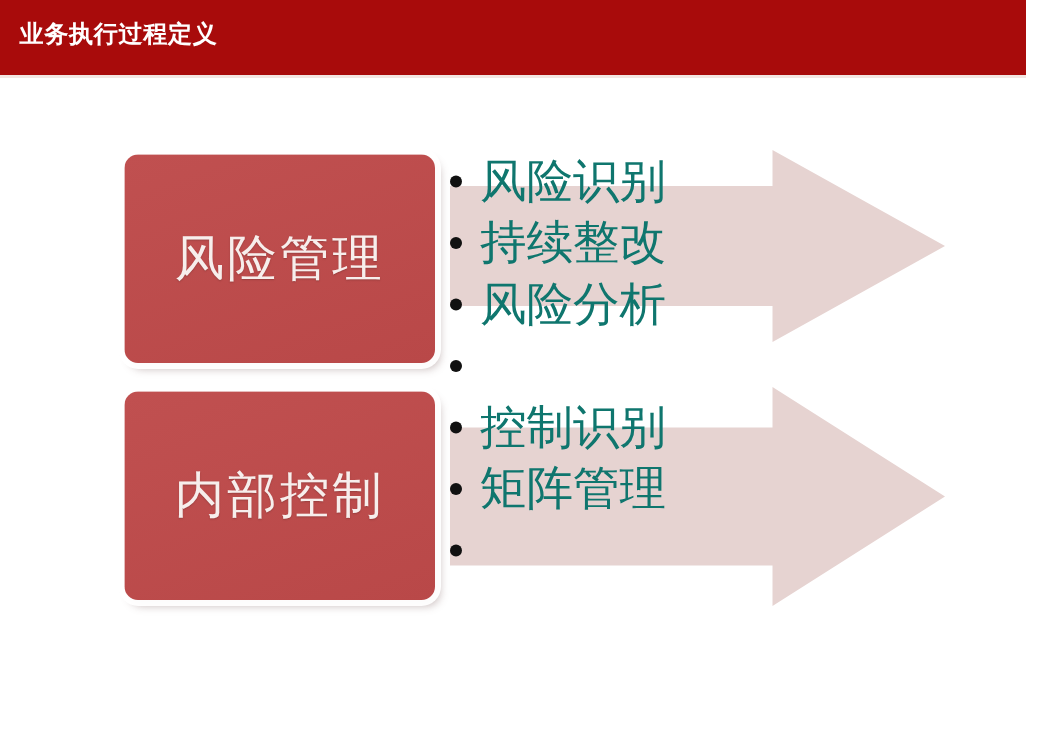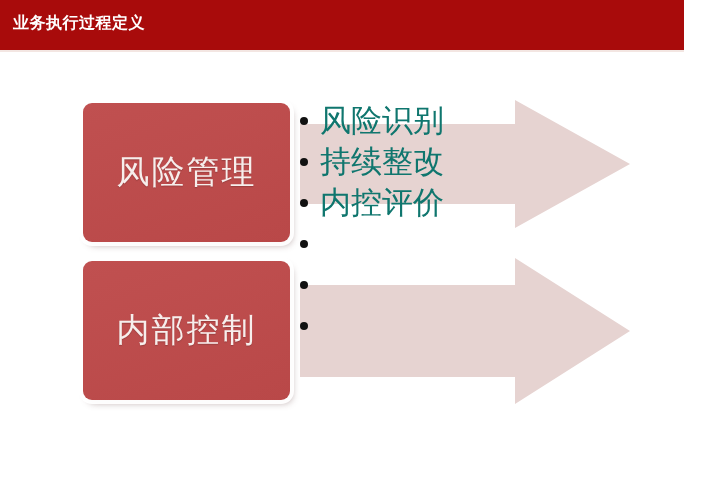--- a/index.html
+++ b/index.html
@@ -148,26 +148,31 @@
     <li class="bullet-item">
       <span class="bullet-dot"></span>
       <span>风险识别</span>
     </li>
     <li class="bullet-item">
       <span class="bullet-dot"></span>
       <span>持续整改</span>
     </li>
     <li class="bullet-item">
       <span class="bullet-dot"></span>
-      <span>内控评价</span>
+      <span>风险分析</span>
     </li>
     <li class="bullet-item">
       <span class="bullet-dot"></span>
     </li>
     <li class="bullet-item">
       <span class="bullet-dot"></span>
+      <span>控制识别</span>
+    </li>
+    <li class="bullet-item">
+      <span class="bullet-dot"></span>
+      <span>矩阵管理</span>
     </li>
     <li class="bullet-item">
       <span class="bullet-dot"></span>
     </li>
   </ul>
 
 </div>
 
 </body></html>

